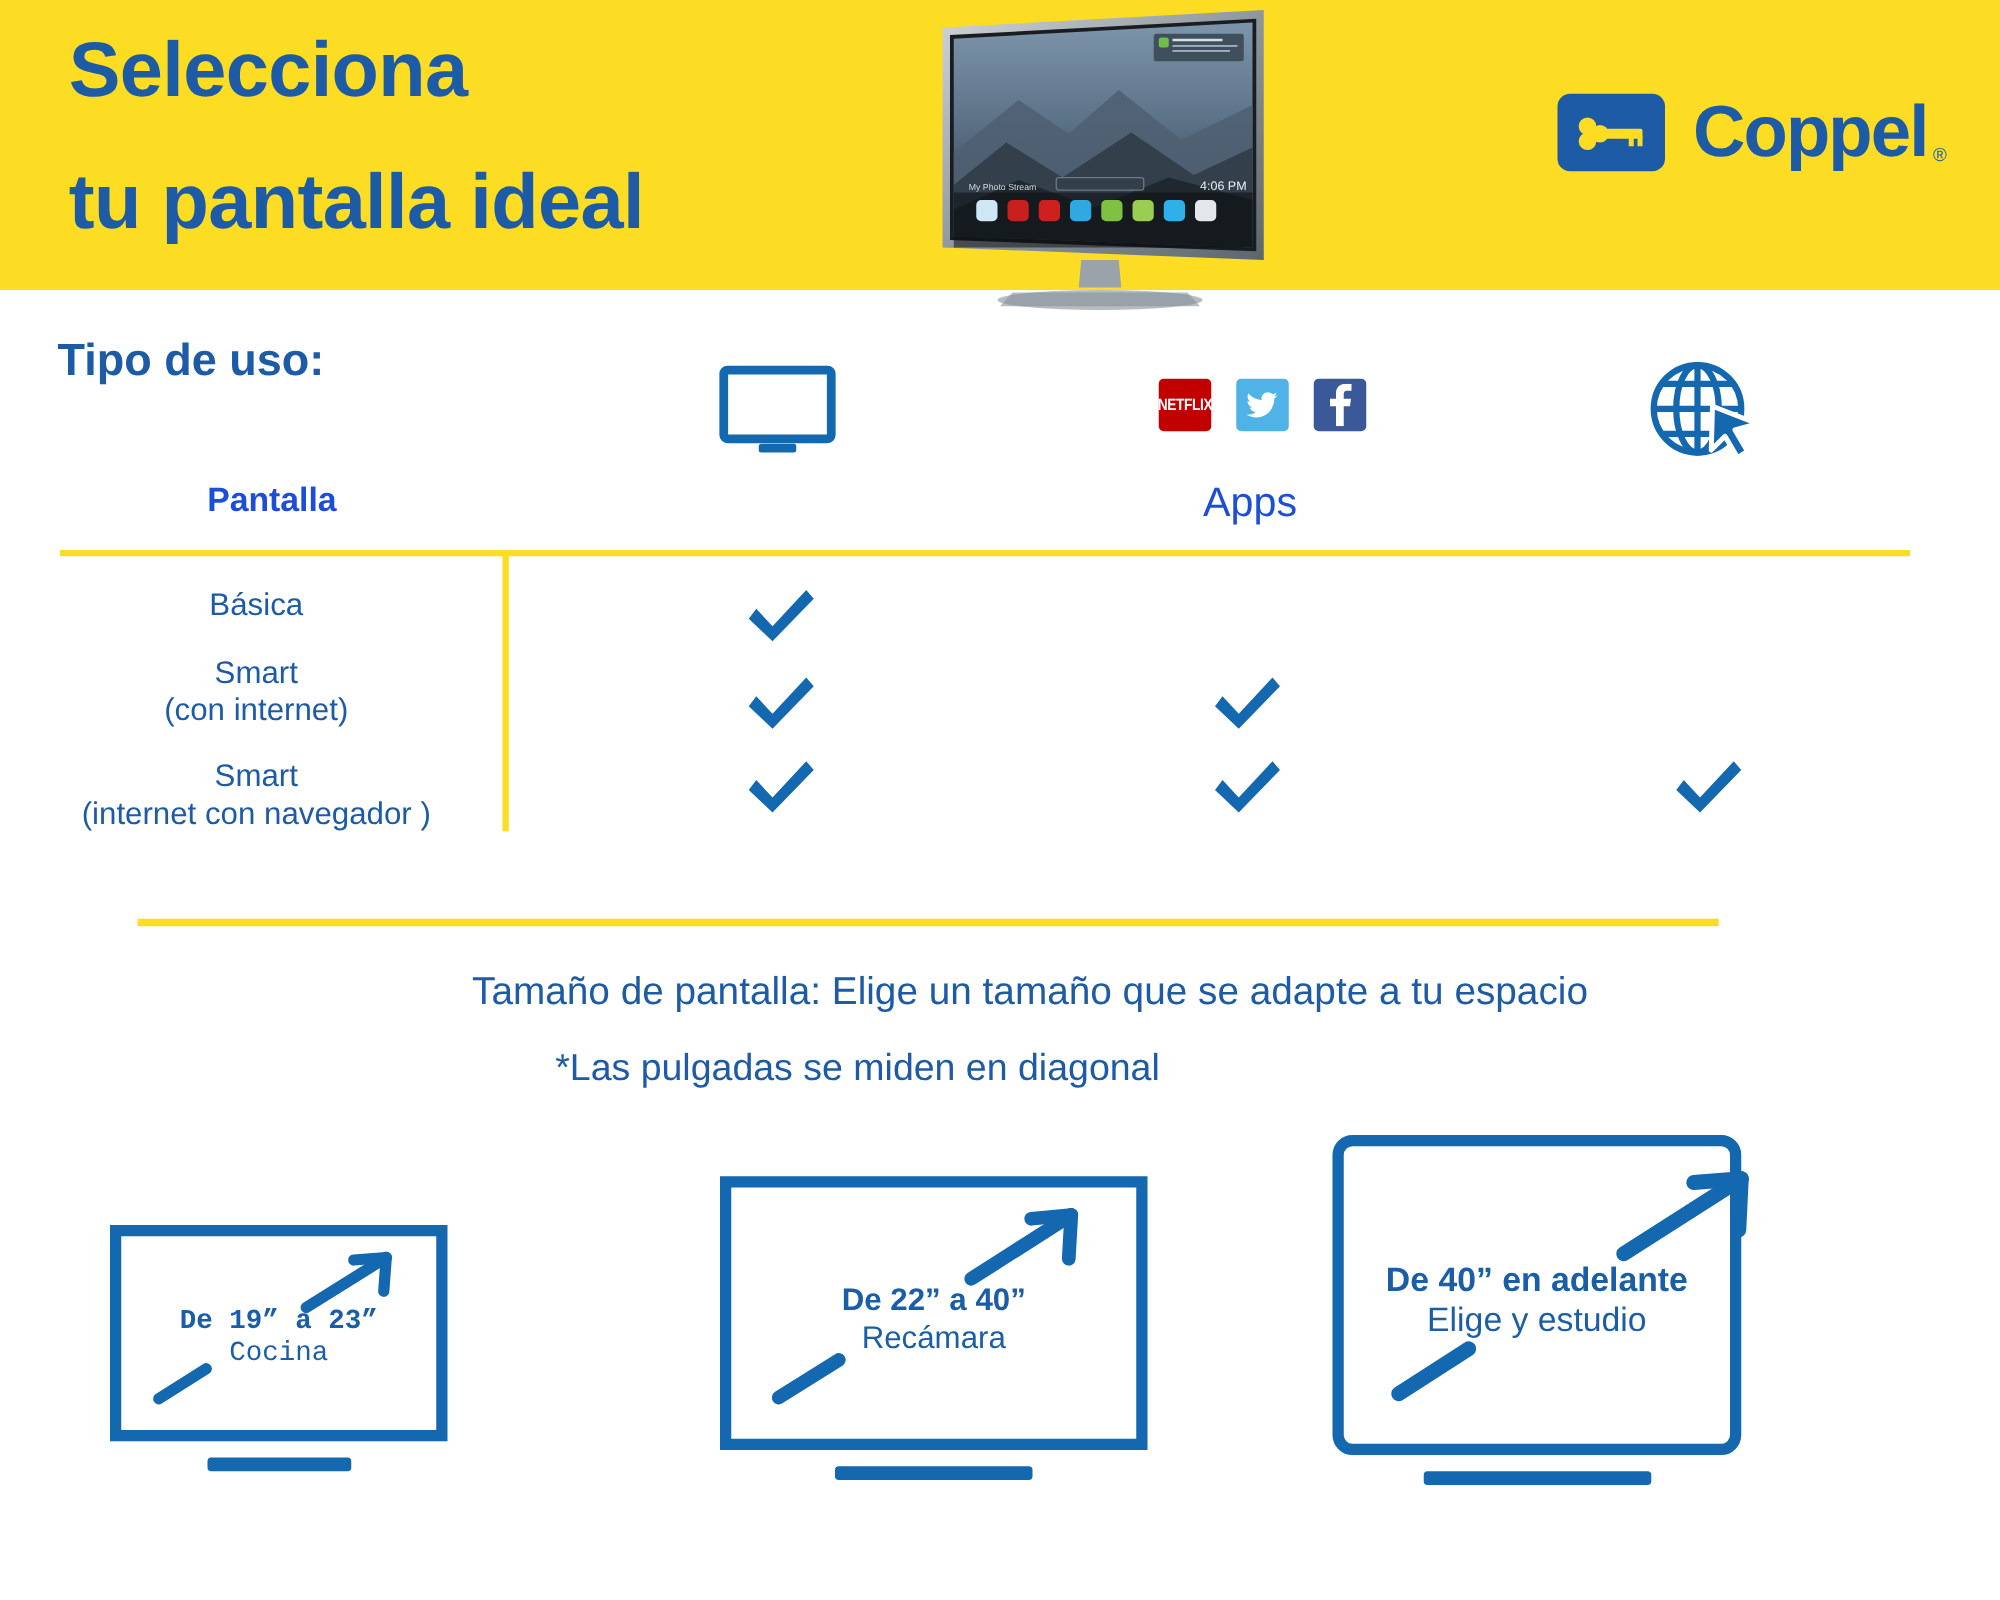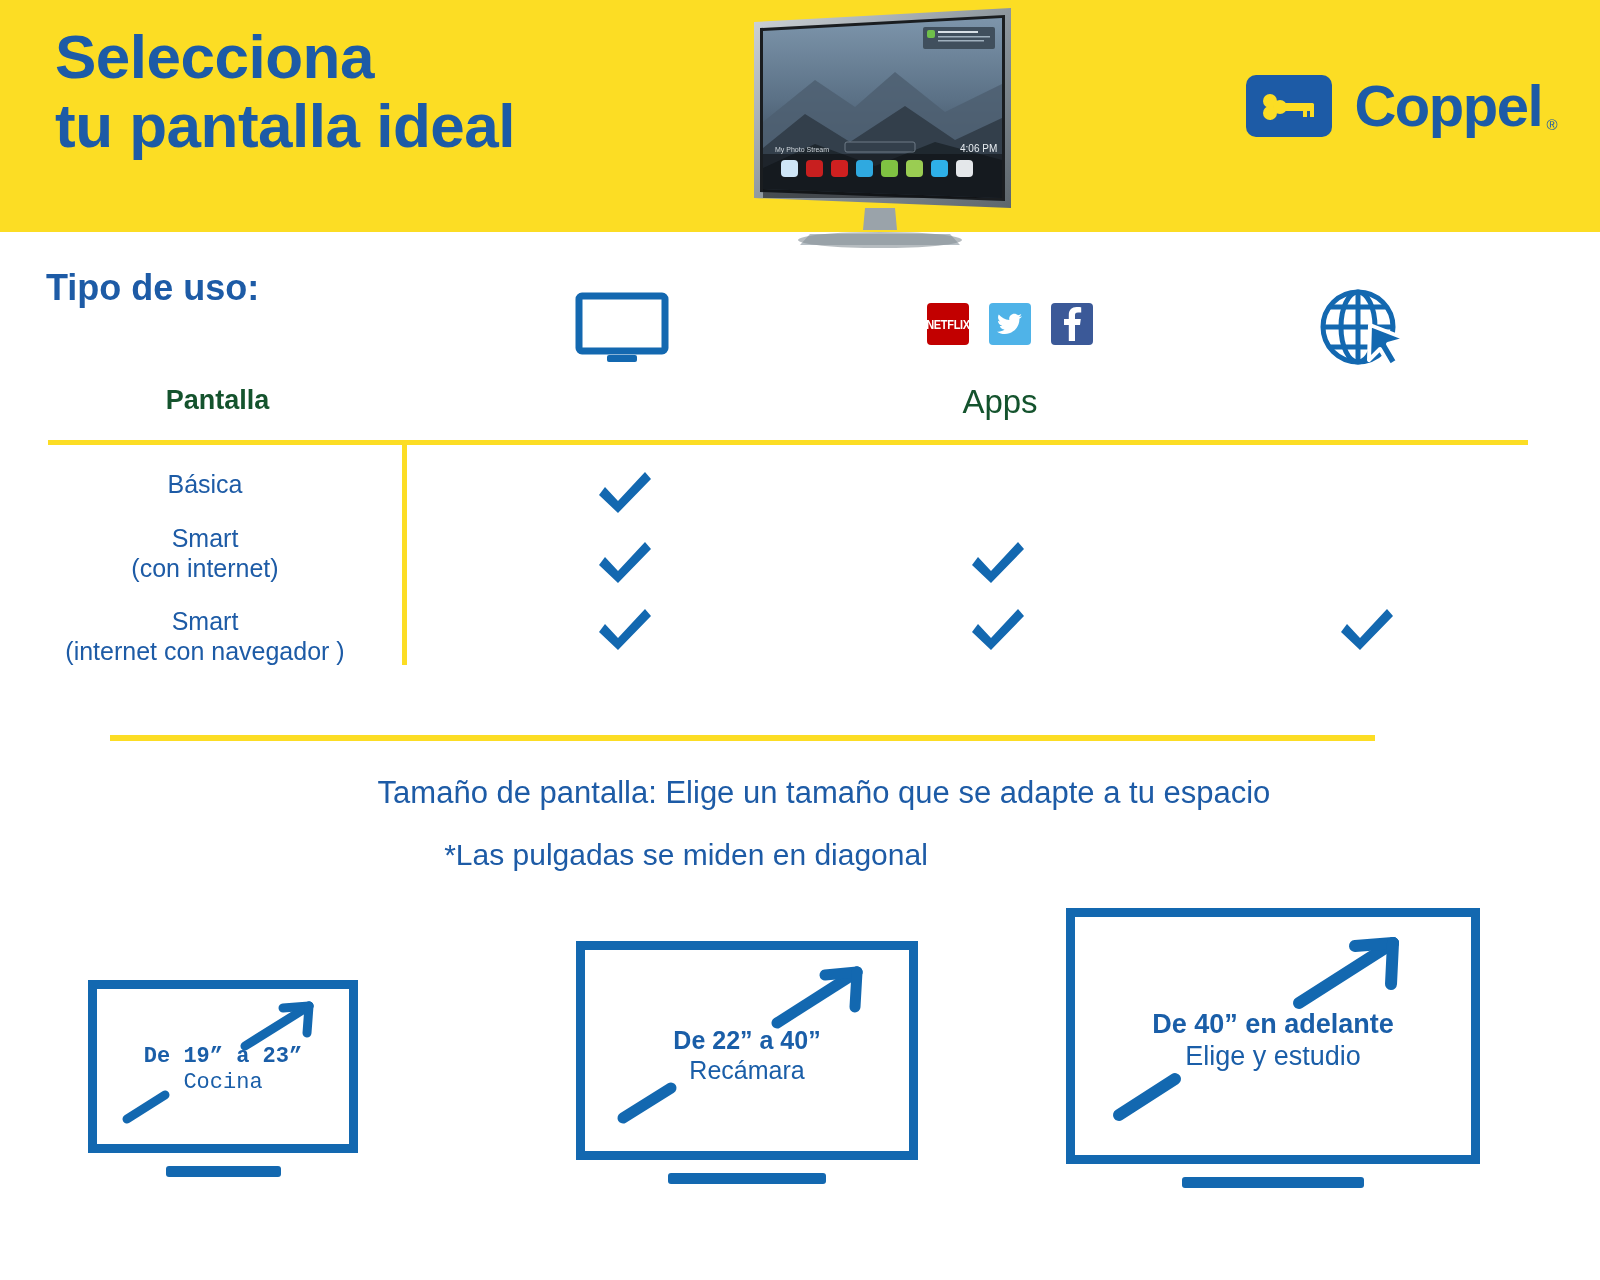--- a/index.html
+++ b/index.html
@@ -17,21 +17,21 @@
     background: #fcdd24;
   }
   .headline {
     position: absolute; left: 55px; top: 22px;
     color: #1d5ba6;
     font-weight: bold;
     font-size: 62px;
     line-height: 1.12;
     letter-spacing: -0.5px;
   }
-  .headline .l2 { display: block; }
+  .headline .l2 { display: block; margin-top: 36px; }
 
   
   .logo-wrap {
     position: absolute; right: 58px; top: 72px;
     display: flex; align-items: center; gap: 22px;
   }
   .logo-key-box {
     width: 86px; height: 62px; border-radius: 10px;
     background: #1d5ba6; position: relative;
   }
@@ -66,21 +66,21 @@
   }
   .app-netflix { background: #c20000; }
   .app-twitter { background: #4fb3e8; }
   .app-facebook { background: #3b5998; }
   .netflix-txt {
     color: #fff; font-size: 11px; font-weight: bold;
     letter-spacing: -0.3px; transform: scaleY(1.2);
   }
 
   .col-label {
-    position: absolute; color: #14532d; font-size: 33px;
+    position: absolute; color: #1d4ed8; font-size: 33px;
     text-align: center; white-space: nowrap;
   }
   .lbl-pantalla { left: 105px; top: 385px; width: 225px; font-weight: bold; font-size: 27px; }
   .lbl-vertv    { left: 515px; top: 383px; width: 220px; }
   .lbl-apps     { left: 890px; top: 383px; width: 220px; }
   .lbl-naveg    { left: 1245px; top: 383px; width: 230px; }
 
   
   .divider-h1 {
     position: absolute; left: 48px; top: 440px; width: 1480px; height: 5px;
@@ -144,21 +144,21 @@
   .box1 .screen { width: 270px; height: 173px; }
   .box1 .base { width: 115px; }
   .box1 .caption { top: 55px; font-size: 22px; font-family: Liberation Mono, monospace; }
 
   .box2 { left: 576px; top: 941px; }
   .box2 .screen { width: 342px; height: 219px; }
   .box2 .base { width: 158px; }
   .box2 .caption { top: 76px; font-size: 25px; }
 
   .box3 { left: 1066px; top: 908px; }
-  .box3 .screen { width: 414px; height: 256px; }
+  .box3 .screen { width: 327px; height: 256px; border-radius: 16px; }
   .box3 .base { width: 182px; }
   .box3 .caption { top: 92px; font-size: 27px; }
 </style>
 </head>
 <body>
 
 <div class="page">
 
   <div class="header-band">
 

